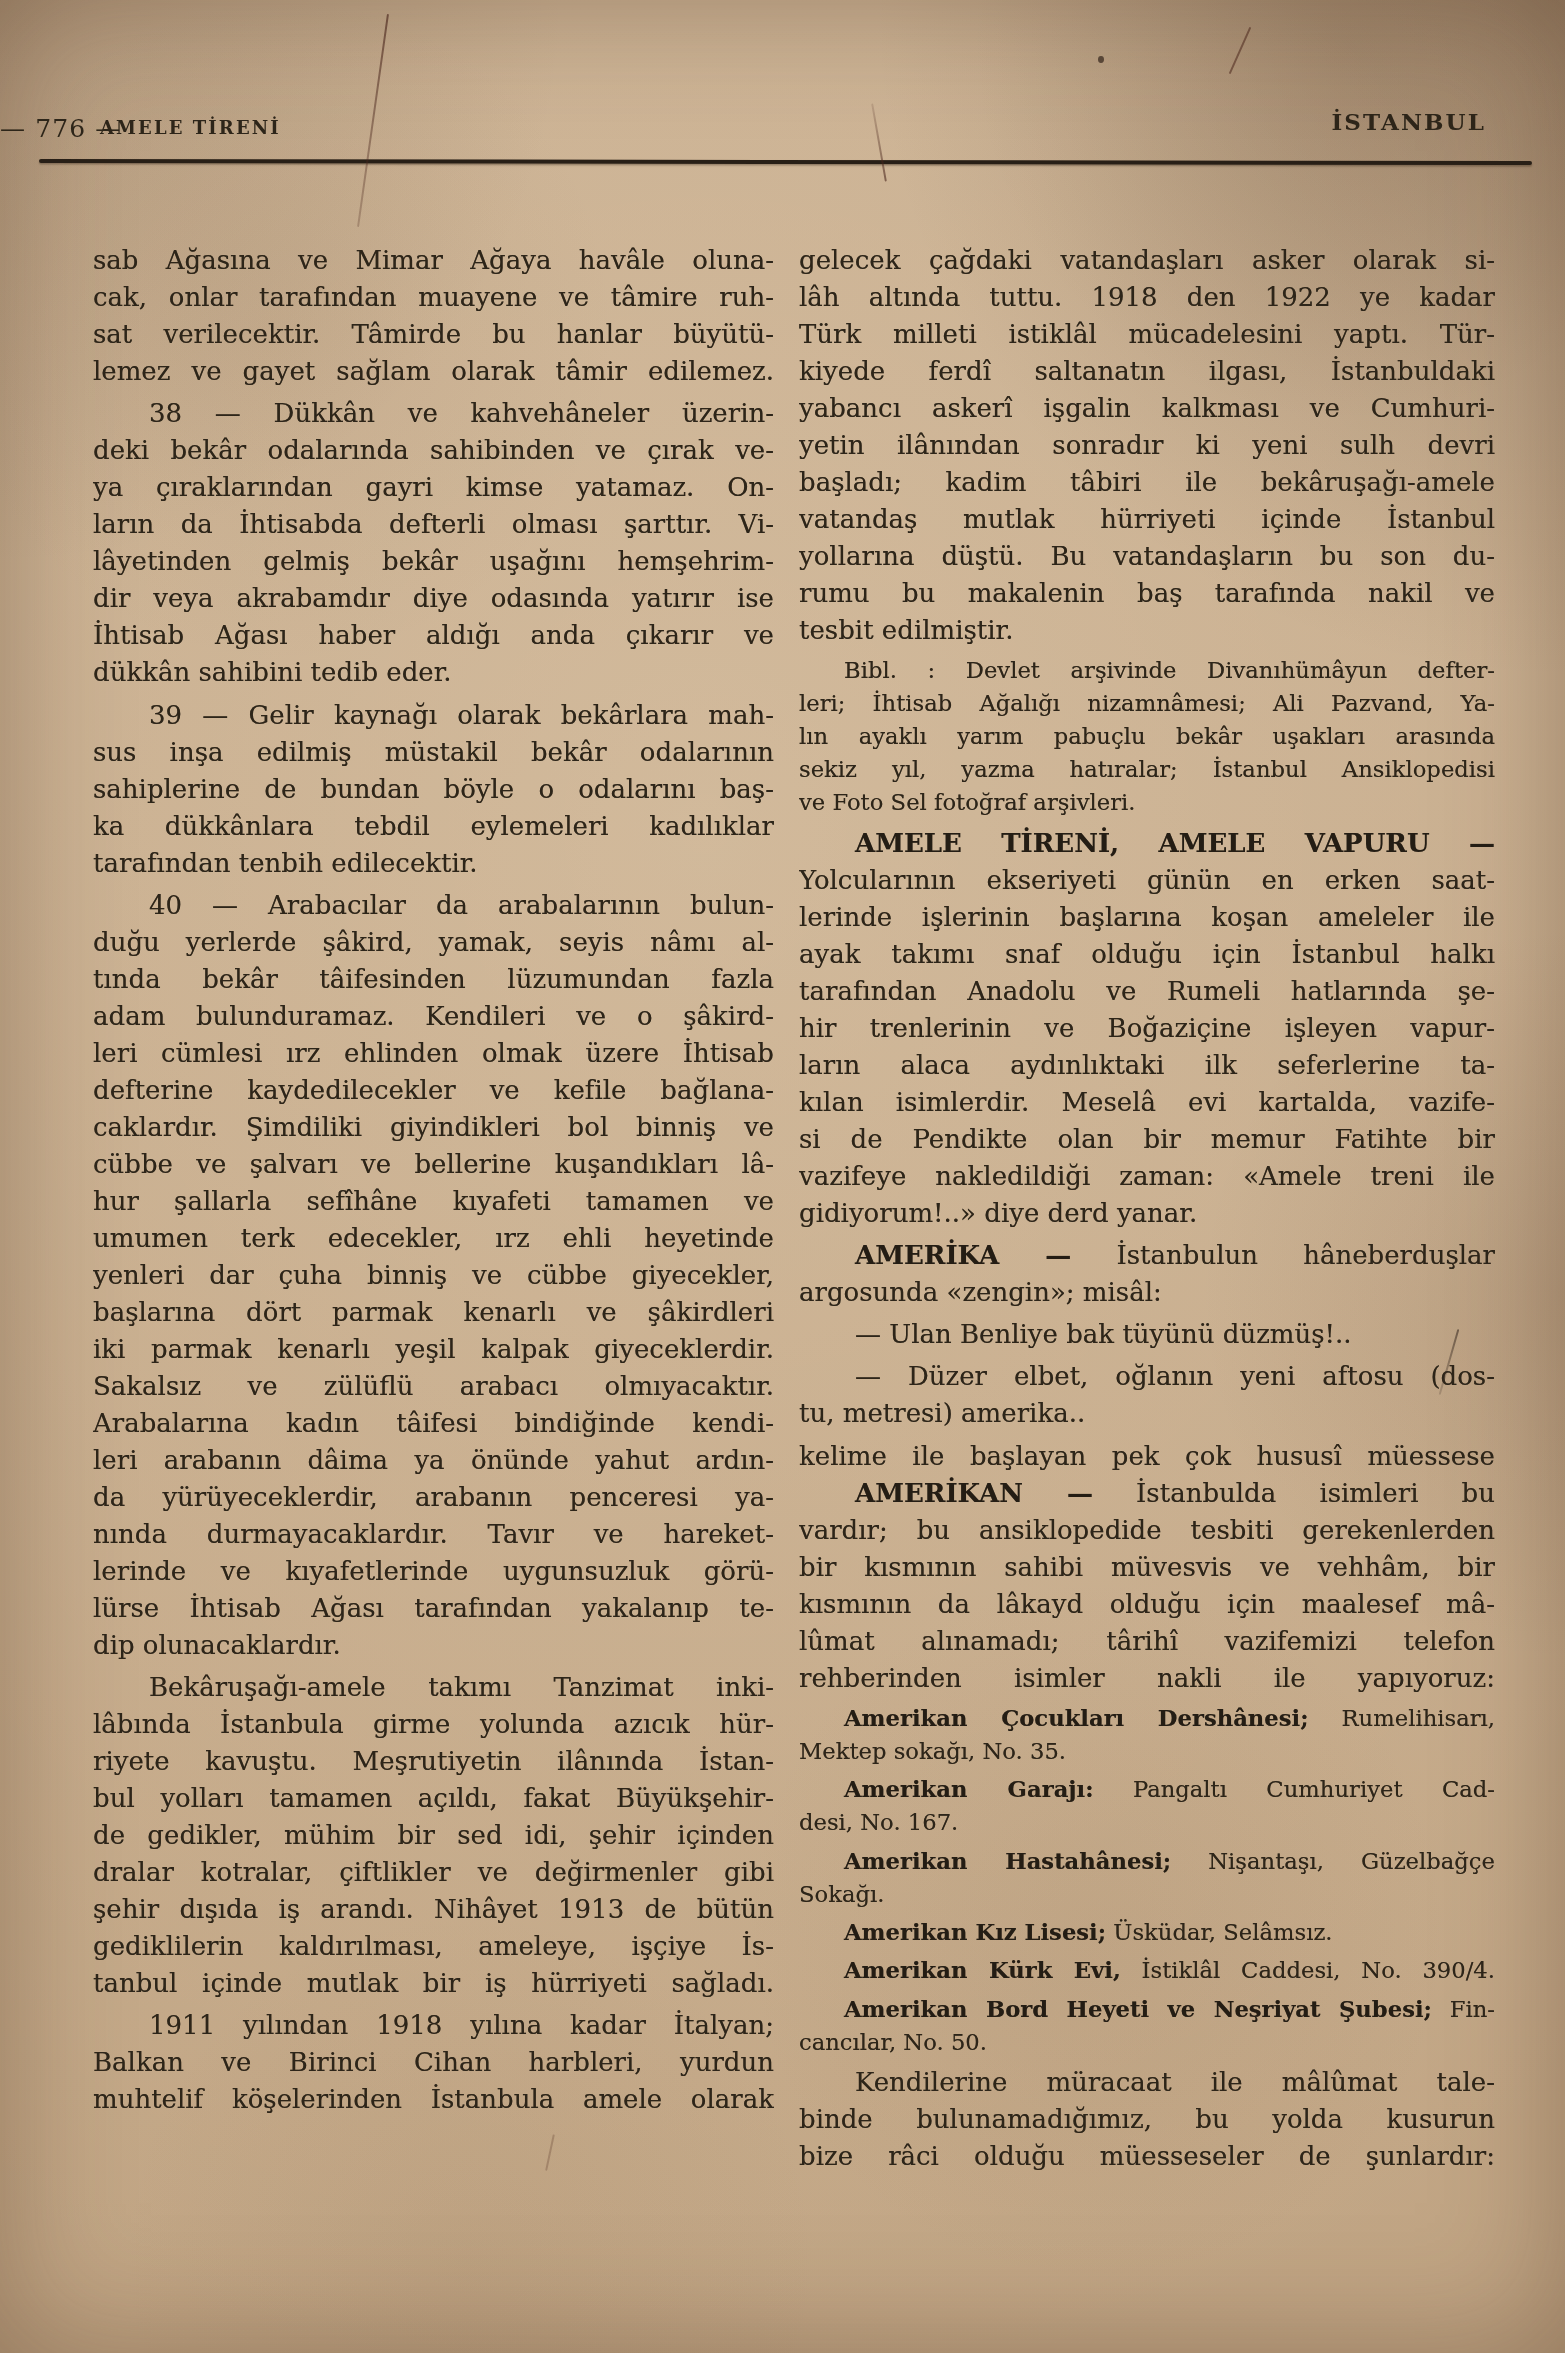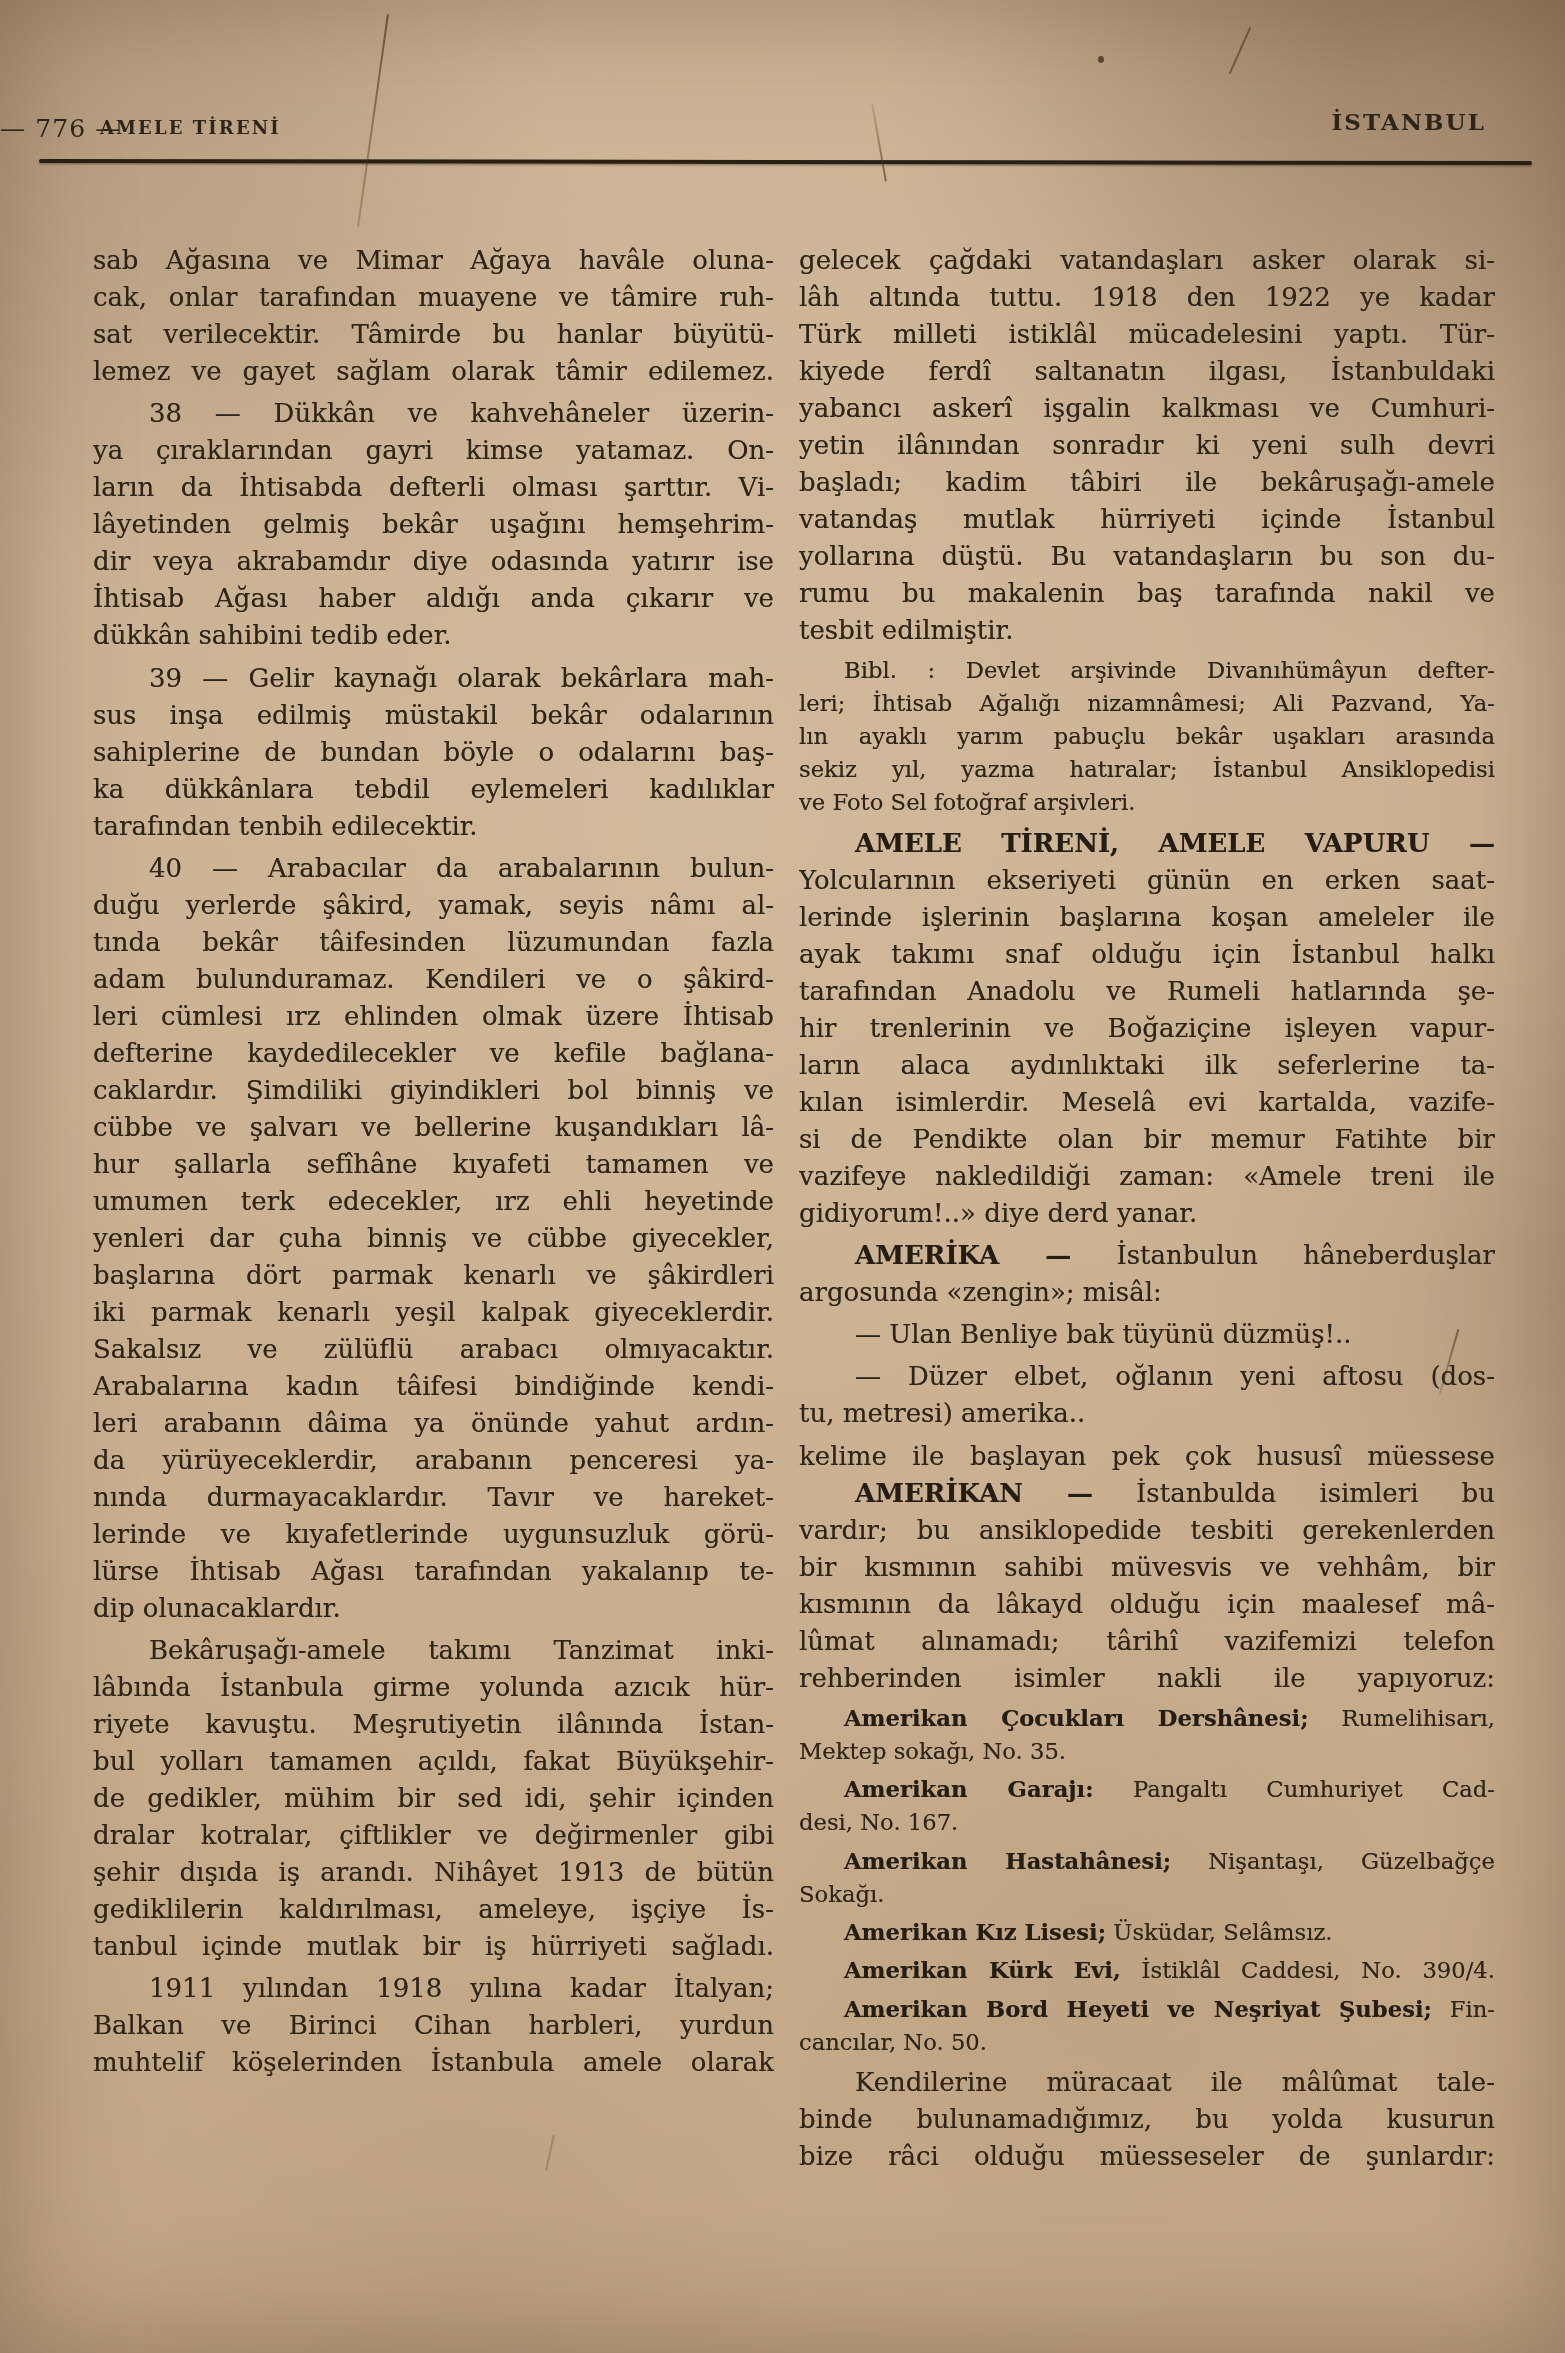--- a/index.html
+++ b/index.html
@@ -71,20 +71,21 @@
   <main class="columns">
     <section class="col col-left">
         <div class="block">
           <div class="line">sab Ağasına ve Mimar Ağaya havâle oluna-</div>
           <div class="line">cak, onlar tarafından muayene ve tâmire ruh-</div>
           <div class="line">sat verilecektir. Tâmirde bu hanlar büyütü-</div>
           <div class="line">lemez ve gayet sağlam olarak tâmir edilemez.</div>
         </div>
         <div class="block">
           <div class="line indent">38 — Dükkân ve kahvehâneler üzerin-</div>
+          <div class="line">deki bekâr odalarında sahibinden ve çırak ve-</div>
           <div class="line">ya çıraklarından gayri kimse yatamaz. On-</div>
           <div class="line">ların da İhtisabda defterli olması şarttır. Vi-</div>
           <div class="line">lâyetinden gelmiş bekâr uşağını hemşehrim-</div>
           <div class="line">dir veya akrabamdır diye odasında yatırır ise</div>
           <div class="line">İhtisab Ağası haber aldığı anda çıkarır ve</div>
           <div class="line endline">dükkân sahibini tedib eder.</div>
         </div>
         <div class="block">
           <div class="line indent">39 — Gelir kaynağı olarak bekârlara mah-</div>
           <div class="line">sus inşa edilmiş müstakil bekâr odalarının</div>

